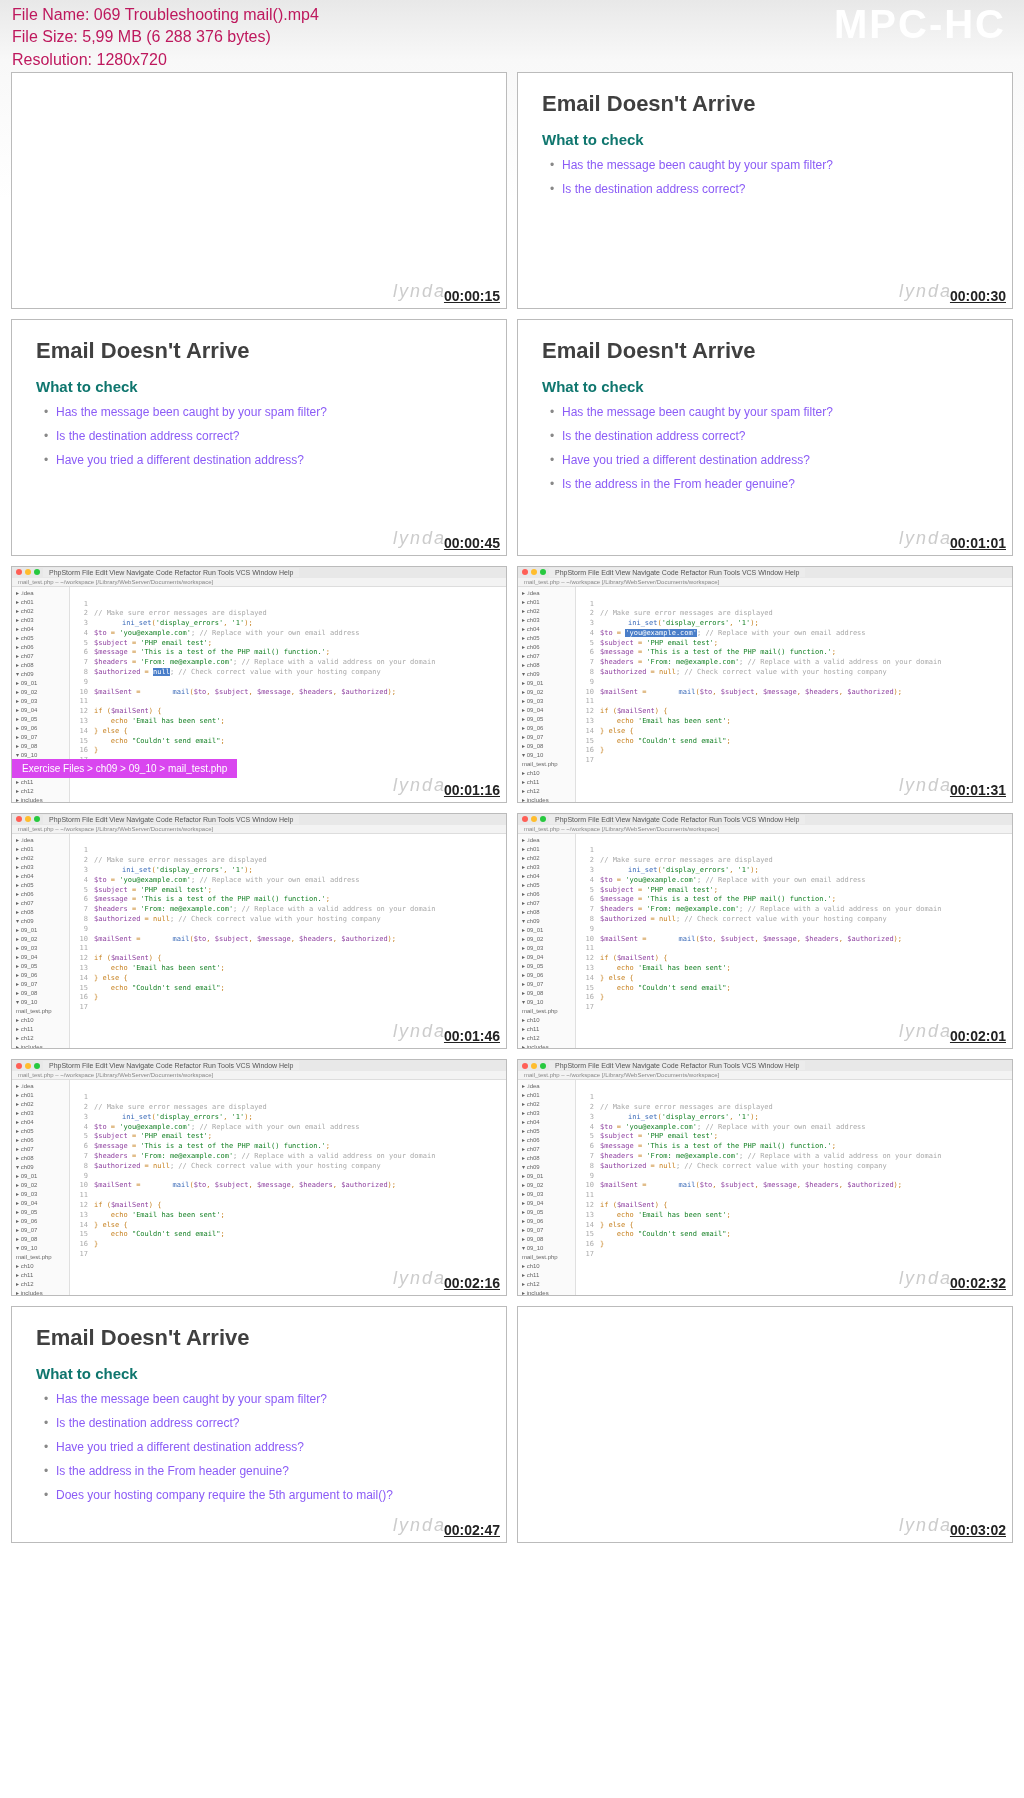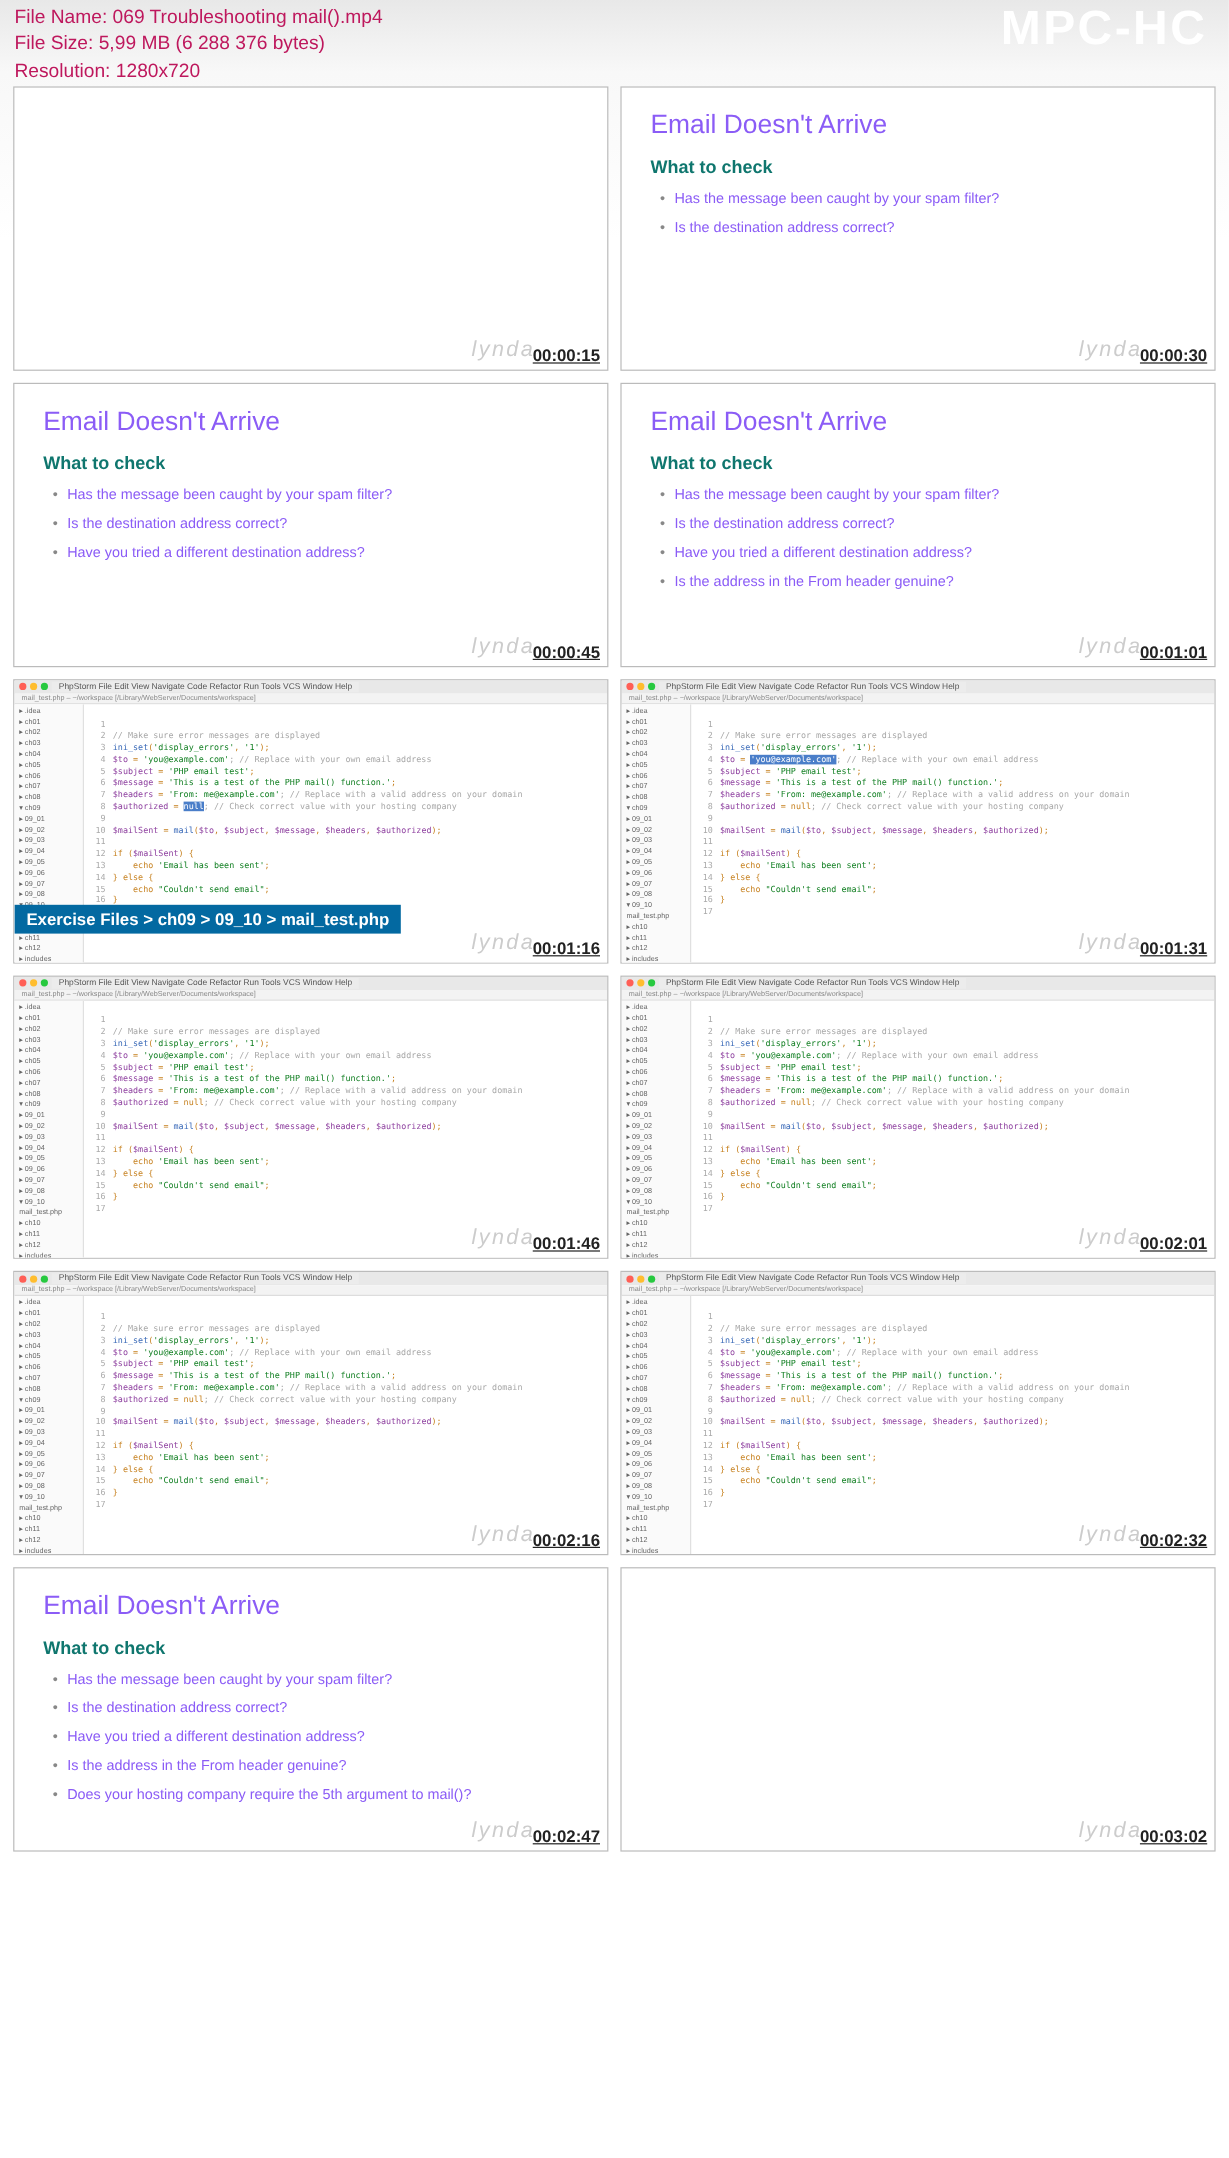--- a/index.html
+++ b/index.html
@@ -5,40 +5,40 @@
 * { margin:0; padding:0; box-sizing:border-box; }
 body { width:1024px; height:1798px; background:linear-gradient(to bottom,#e8e8e8 0,#f8f8f8 60px,#fff 200px); font-family:"Segoe UI",Arial,sans-serif; position:relative; overflow:hidden; }
 .fileinfo { position:absolute; top:4px; left:12px; font-size:16px; color:#be185d; line-height:1.4; }
 .mpchc { position:absolute; top:2px; right:18px; font-size:40px; font-weight:800; color:#fff; letter-spacing:2px; }
 .grid { position:absolute; top:72px; left:11px; right:11px; bottom:8px; display:grid; grid-template-columns:1fr 1fr; grid-template-rows:repeat(7,1fr); gap:10px; }
 .thumb { background:#fff; border:1px solid #bbb; position:relative; overflow:hidden; display:flex; flex-direction:column; }
 .ts { position:absolute; bottom:4px; right:6px; font-size:14px; font-weight:700; color:#222;text-decoration:underline; }
 .wm { position:absolute; bottom:6px; right:60px; font-size:18px; color:#ccc; font-style:italic; font-weight:400; letter-spacing:2px; }
 
 .slide { padding:18px 24px; }
-.slide h2 { font-size:22px; font-weight:400; color:#8b5cf6; margin-bottom:14px; }
+.slide h2 { font-size:22px; font-weight:700; color:#404040; margin-bottom:14px; }
 .slide h3 { font-size:15px; font-weight:700; color:#0f766e; margin-bottom:10px; }
 .slide ul { list-style:none; padding-left:8px; }
 .slide li { font-size:12px; color:#8b5cf6; margin-bottom:10px; position:relative; padding-left:12px; }
 .slide li::before { content:"•"; position:absolute; left:0; color:#888; }
 .centered { display:flex; align-items:center; justify-content:center; }
 .centered h1 { font-size:22px; font-weight:800; color:#111; text-align:center; padding:0 40px; }
 
 .ide { font-size:6px; display:flex; flex-direction:column; }
 .ide-traffic { background:#e8e8e8; height:11px; padding:2px 4px; display:flex; gap:3px; align-items:center; }
 .ide-dot { width:6px; height:6px; border-radius:50%; }
 .ide-red{background:#ff5f56;} .ide-yel{background:#ffbd2e;} .ide-grn{background:#27c93f;}
 .ide-menu { color:#555; font-size:7px; padding:1px 6px; background:#ececec; }
 .ide-path { background:#f3f3f3; color:#888; font-size:6px; padding:1px 6px; border-bottom:1px solid #ddd; }
 .ide-body { flex:1; display:flex; background:#fff; }
 .ide-tree { width:58px; background:#fafafa; border-right:1px solid #e0e0e0; padding:2px 4px; font-size:6px; color:#666; line-height:1.5; }
 .ide-code { flex:1; padding:3px 4px; font-family:Menlo,Consolas,monospace; font-size:7px; line-height:1.4; color:#555; white-space:pre; overflow:hidden; }
 .ln { display:inline-block; width:14px; color:#aaa; text-align:right; margin-right:6px; }
-.c-kw{color:#c78221;} .c-str{color:#117f22;} .c-com{color:#a8a8a8; } .c-fn{color:#3a6ab8;} .c-var{color:#8f42a0;}
-.crumb { position:absolute; left:0; bottom:24px; background:#0369a1; color:#fff; font-size:14px; padding:4px 10px; font-weight:700; }
+.c-kw{color:#c78221;} .c-str{color:#117f22;} .c-com{color:#a8a8a8; } .c-fn{color:#3a6ab8;margin-left:28px;} .c-var{color:#8f42a0;}
+.crumb { position:absolute; left:0; bottom:24px; background:#d946ef; color:#fff; font-size:10px; padding:4px 10px; font-weight:400; }
 .hl { background:#4a7ec9; color:#fff; }
 </style>
 </head>
 <body>
 
 <div class="fileinfo">
   <div>File Name: 069 Troubleshooting mail().mp4</div>
   <div>File Size: 5,99 MB (6 288 376 bytes)</div>
   <div>Resolution: 1280x720</div>
   <div>Duration: 00:03:17</div>

